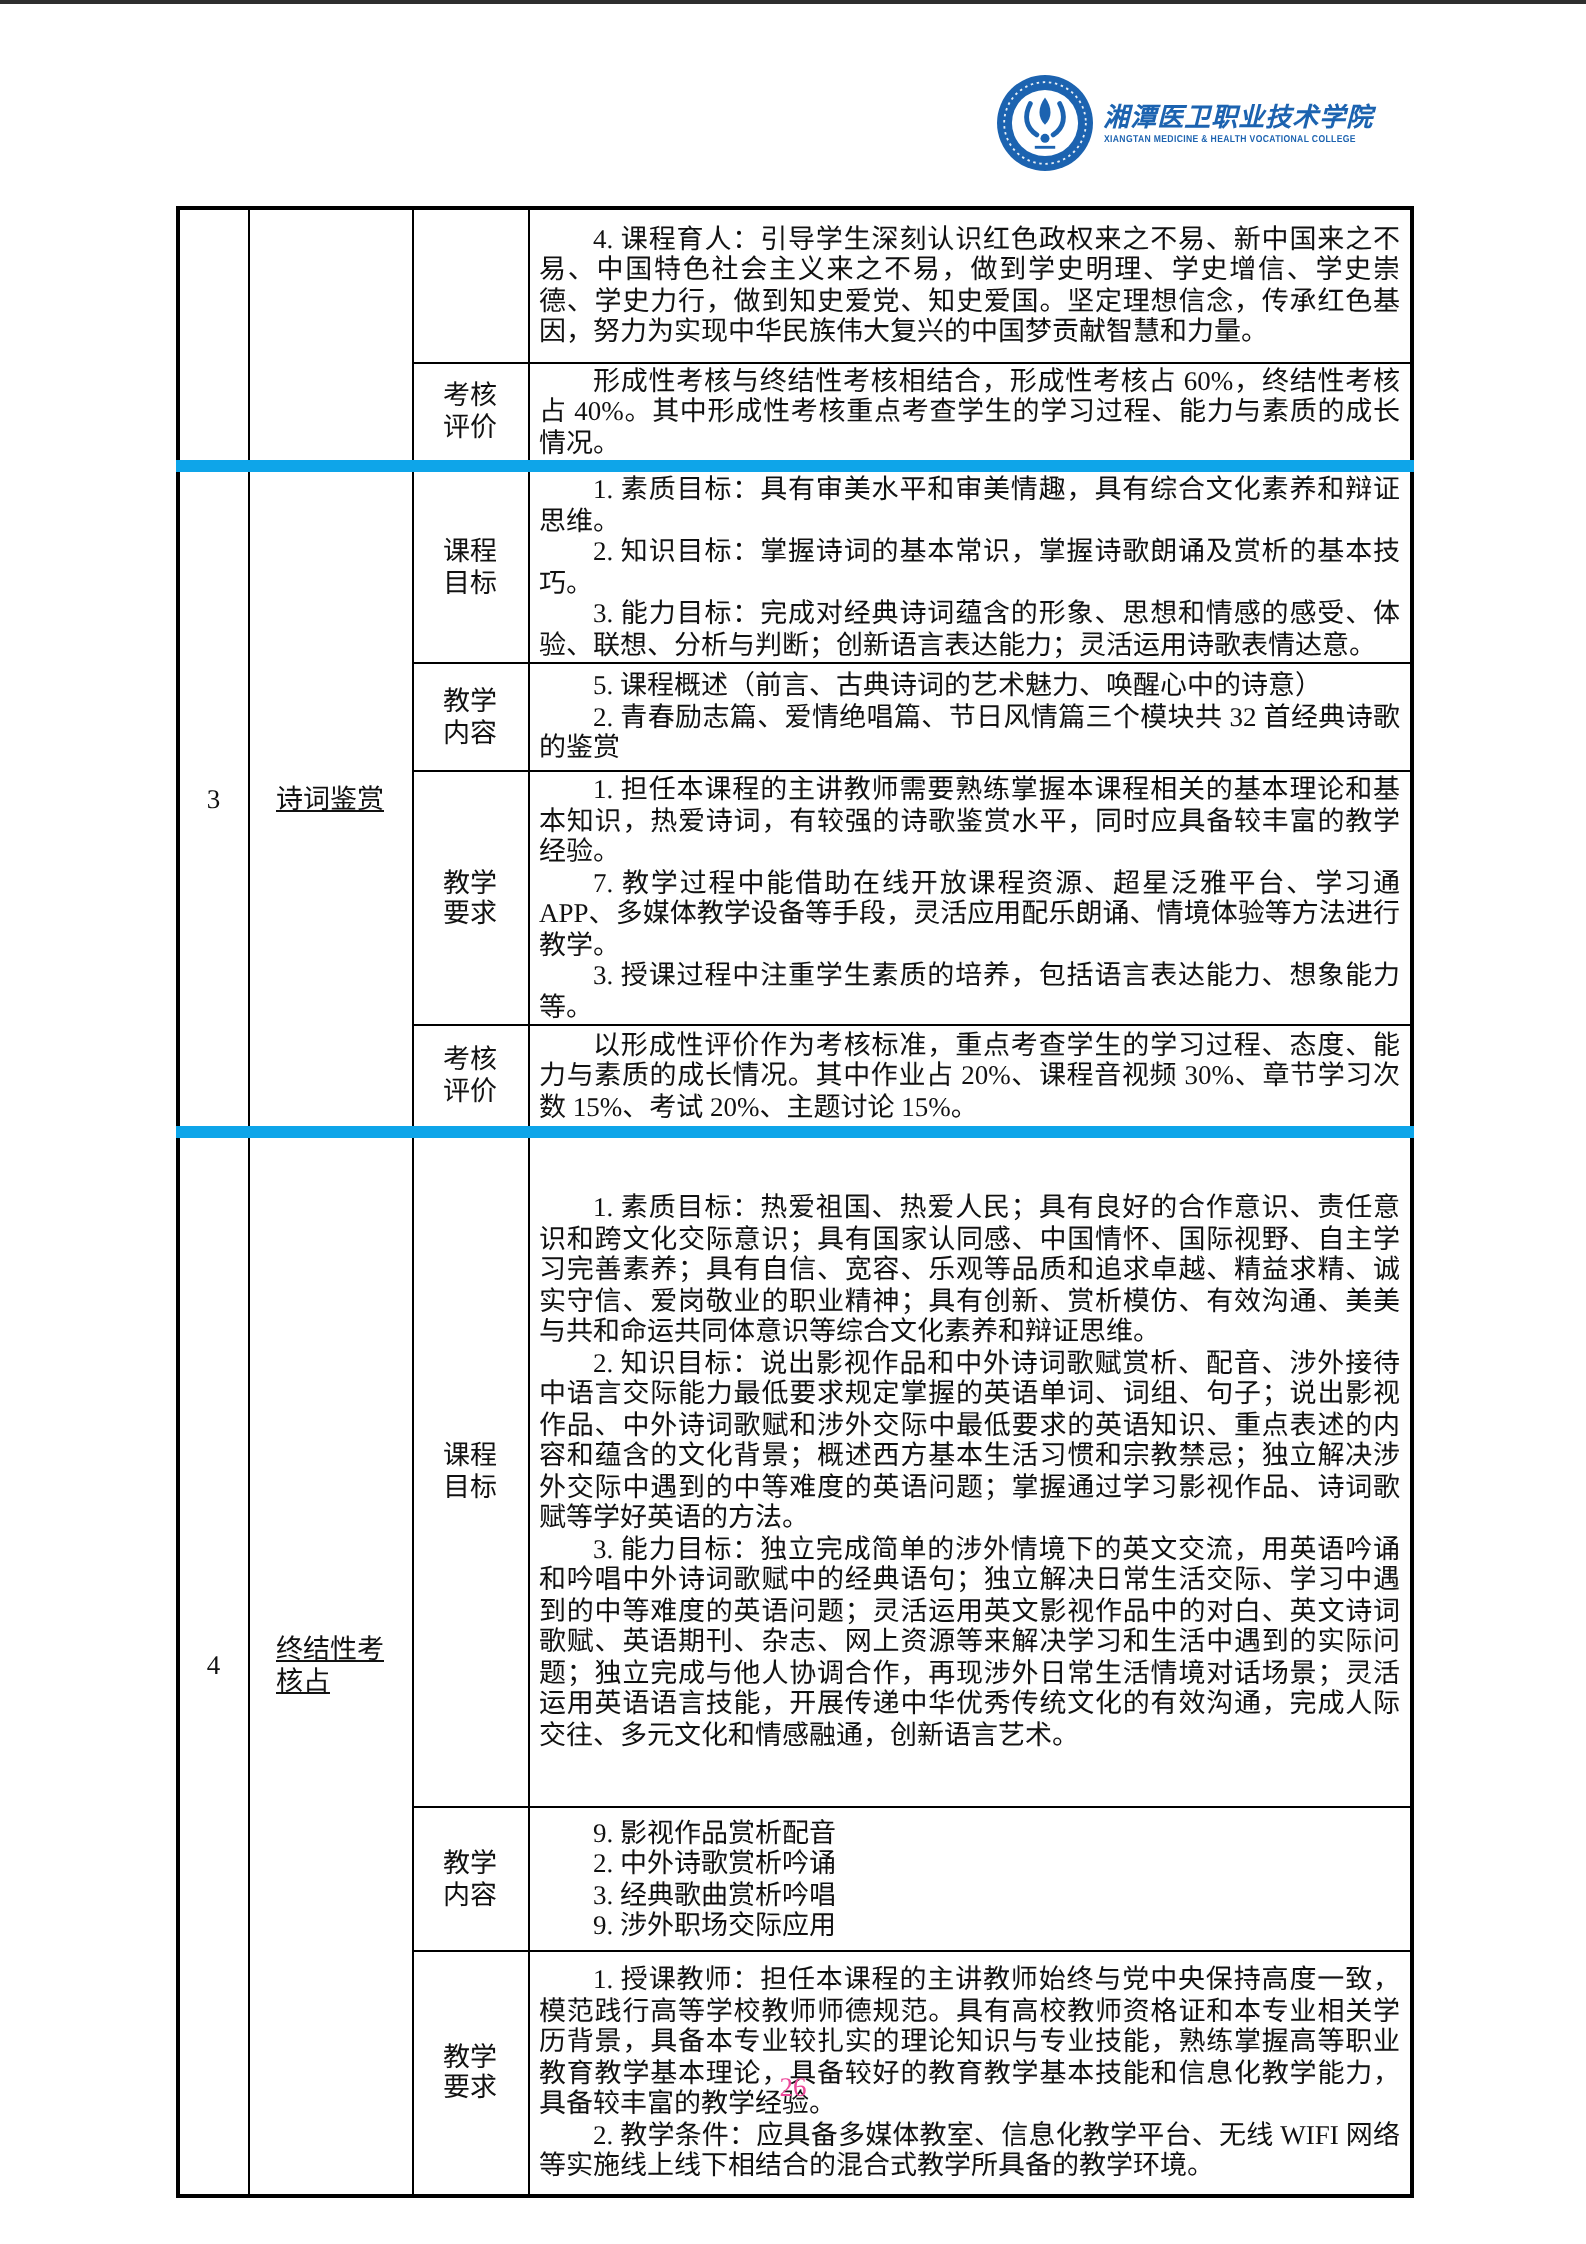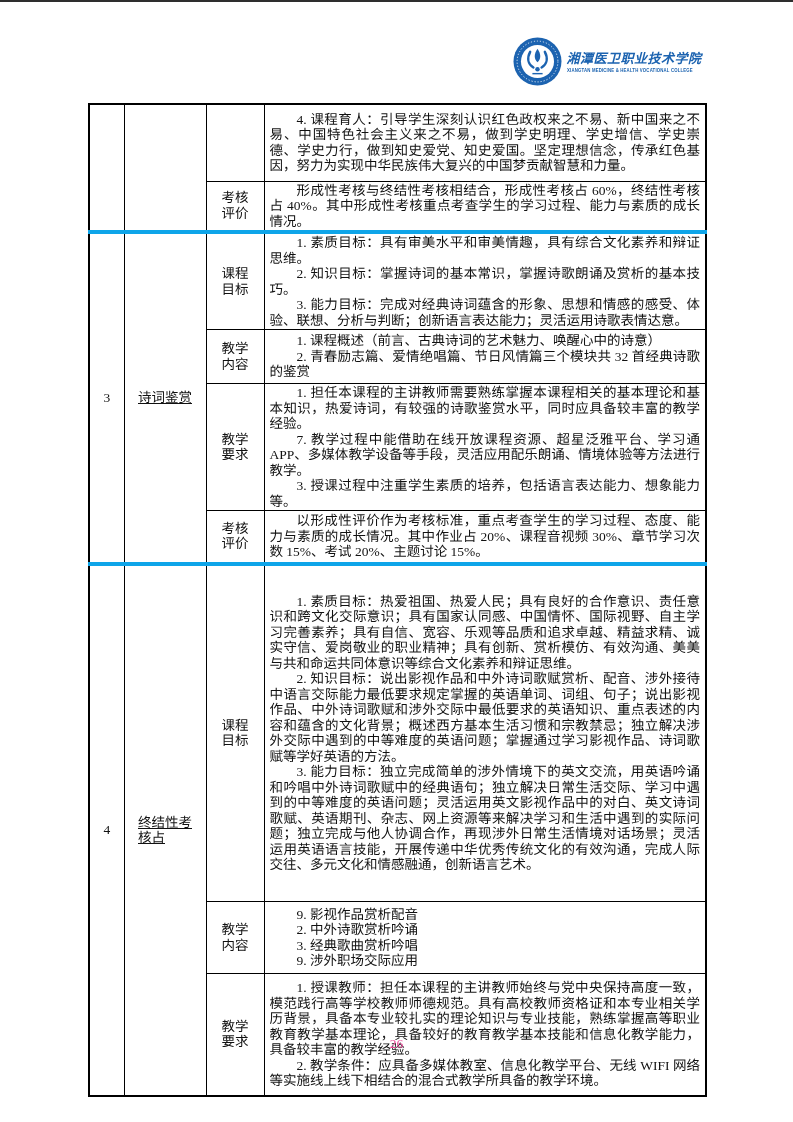--- a/index.html
+++ b/index.html
@@ -3,21 +3,21 @@
 <meta charset="utf-8">
 <style>
   html,body{margin:0;padding:0;}
   body{
     width:793px;height:1122px;background:#ffffff;position:relative;
     font-family:"Liberation Serif","DejaVu Serif",serif;color:#111;
     -webkit-font-smoothing:antialiased;
   }
   .top-rule{position:absolute;top:0;left:0;width:793px;height:2px;background:#2e2e2e;}
   
-  .logo{position:absolute;top:37px;right:80px;display:flex;align-items:center;gap:5px;}
+  .logo{position:absolute;top:37px;right:95px;display:flex;align-items:center;gap:5px;}
   .emblem{width:49px;height:49px;flex:0 0 auto;}
   .logo-text{display:flex;flex-direction:column;justify-content:center;}
   .logo-cn{
     color:#1c63b0;font-weight:bold;font-style:italic;font-size:13px;
     letter-spacing:0.5px;line-height:17px;white-space:nowrap;
     font-family:"Liberation Serif","DejaVu Serif",serif;
   }
   .logo-en{
     color:#1c63b0;font-size:5px;letter-spacing:0.2px;line-height:7px;white-space:nowrap;
     transform:scaleX(0.86);transform-origin:left center;
@@ -26,21 +26,21 @@
   
   table.course{
     position:absolute;top:103px;left:88px;width:617px;
     border-collapse:collapse;table-layout:fixed;
     border:2px solid #000;
   }
   td{
     border:1px solid #000;vertical-align:middle;
     font-size:13.5px;line-height:15.5px;padding:0;
   }
-  tr.sec td{border-top:4px solid #0ea5e9;}
+  tr.sec td{border-top:6px solid #0ea5e9;}
   td.seq,td.course-name,td.rlabel{text-align:center;}
   td.content{padding:1px 5px 1px 5px;text-align:justify;}
   td.content p{margin:0;text-indent:2em;}
   .lbl2{display:inline-block;width:2em;text-align:center;}
   .crs4{display:inline-block;width:4em;text-align:left;text-decoration:underline;}
   
   tr.rA{height:77px;}  tr.rB{height:36px;}
   tr.r3g{height:75px;} tr.r3c{height:54px;} tr.r3r{height:92px;} tr.r3a{height:53px;}
   tr.r4g{height:338px;}tr.r4c{height:72px;} tr.r4r{height:122px;}
   
@@ -103,21 +103,21 @@
       <td class="rlabel"><span class="lbl2">课程目标</span></td>
       <td class="content">
         <p>1. 素质目标：具有审美水平和审美情趣，具有综合文化素养和辩证思维。</p>
         <p>2. 知识目标：掌握诗词的基本常识，掌握诗歌朗诵及赏析的基本技巧。</p>
         <p>3. 能力目标：完成对经典诗词蕴含的形象、思想和情感的感受、体验、联想、分析与判断；创新语言表达能力；灵活运用诗歌表情达意。</p>
       </td>
     </tr>
     <tr class="r3c">
       <td class="rlabel"><span class="lbl2">教学内容</span></td>
       <td class="content">
-        <p>1. 课程概述（前言、古典诗词的艺术魅力、唤醒心中的诗意）</p>
+        <p>5. 课程概述（前言、古典诗词的艺术魅力、唤醒心中的诗意）</p>
         <p>2. 青春励志篇、爱情绝唱篇、节日风情篇三个模块共 32 首经典诗歌的鉴赏</p>
       </td>
     </tr>
     <tr class="r3r">
       <td class="rlabel"><span class="lbl2">教学要求</span></td>
       <td class="content">
         <p>1. 担任本课程的主讲教师需要熟练掌握本课程相关的基本理论和基本知识，热爱诗词，有较强的诗歌鉴赏水平，同时应具备较丰富的教学经验。</p>
         <p>7. 教学过程中能借助在线开放课程资源、超星泛雅平台、学习通 APP、多媒体教学设备等手段，灵活应用配乐朗诵、情境体验等方法进行教学。</p>
         <p>3. 授课过程中注重学生素质的培养，包括语言表达能力、想象能力等。</p>
       </td>

